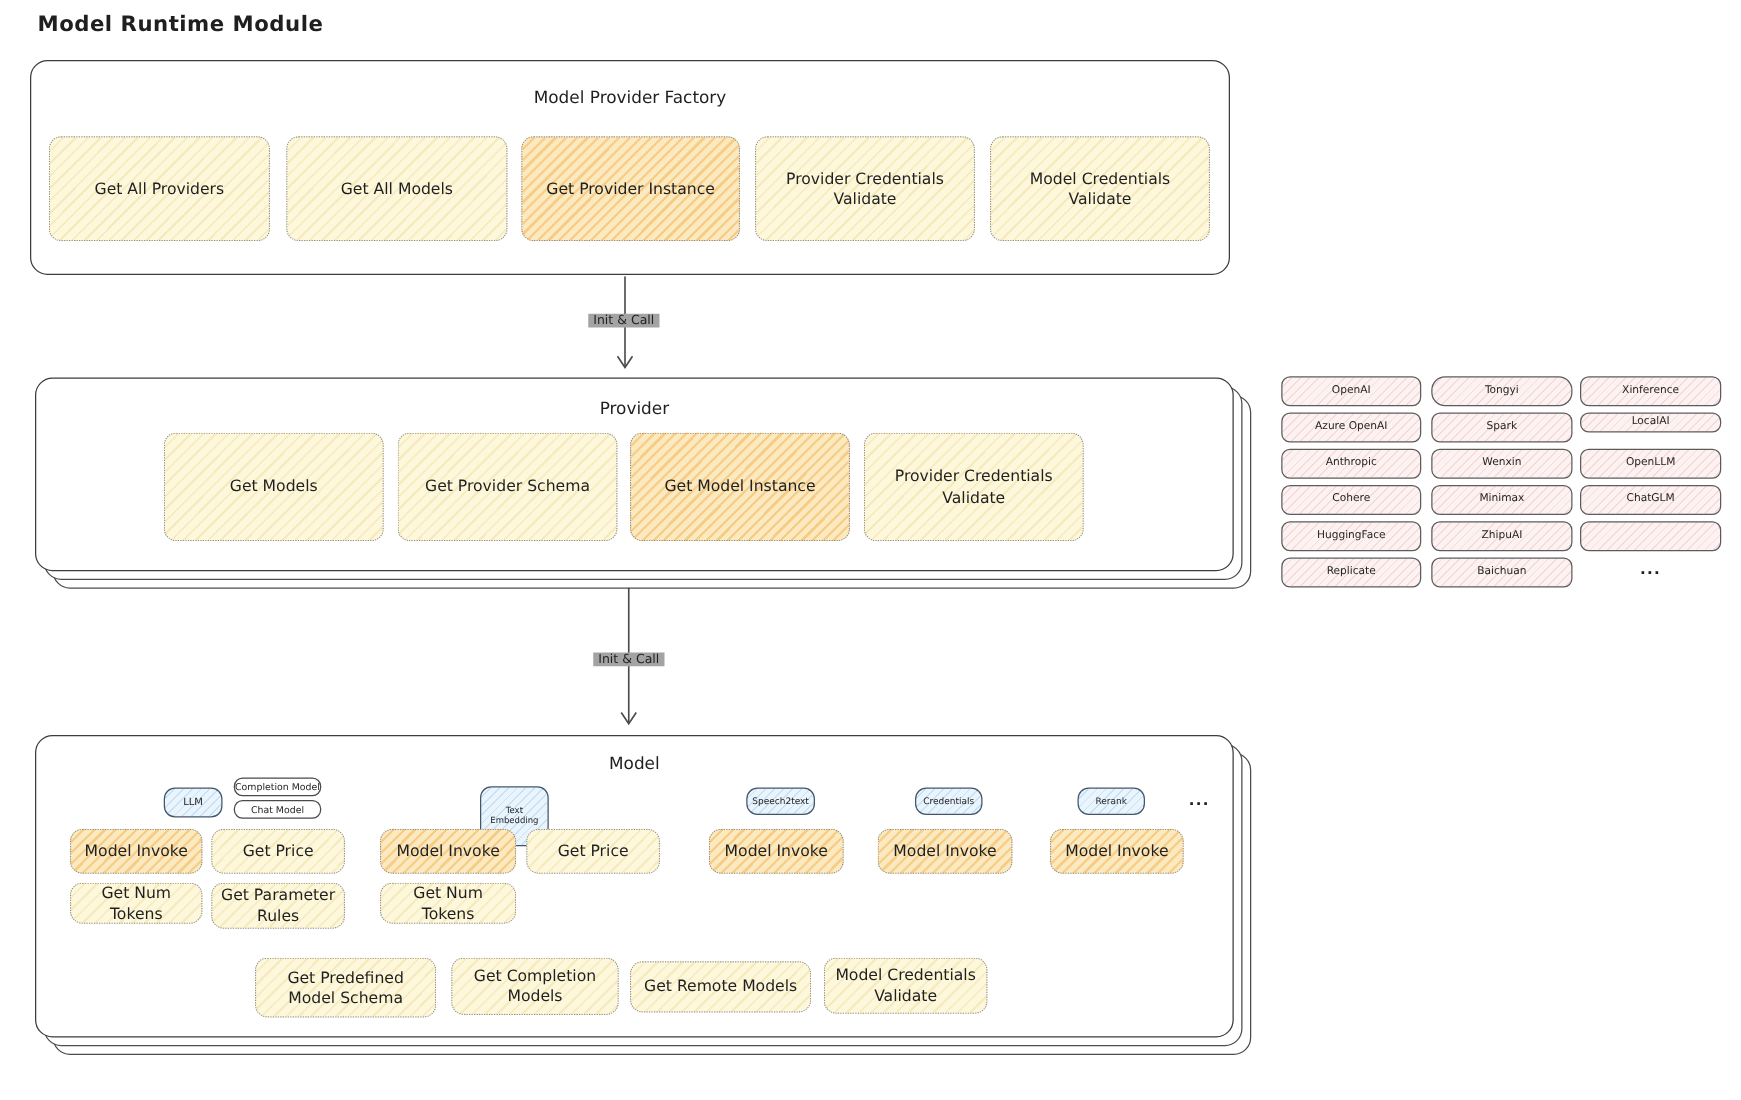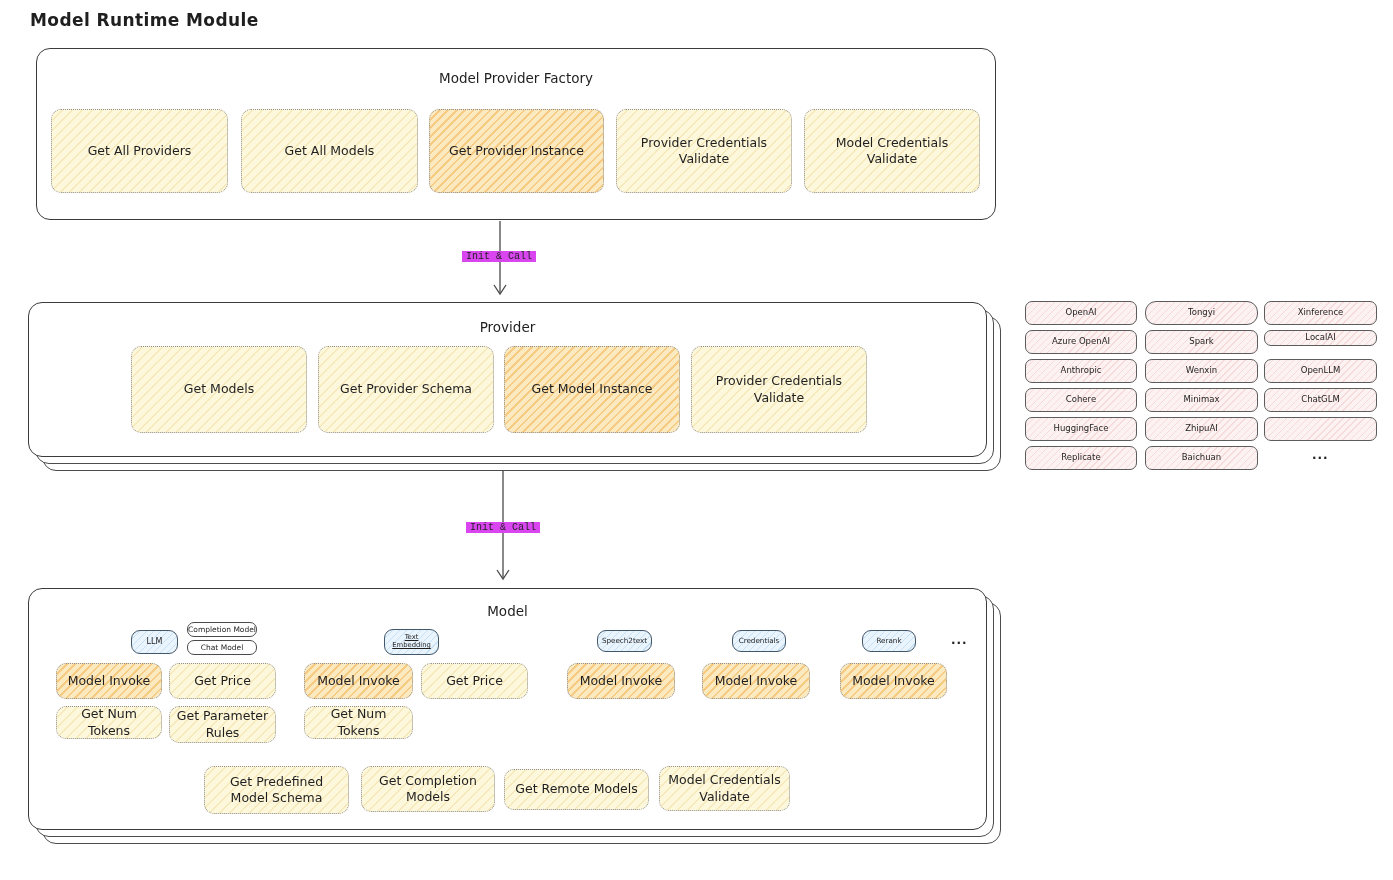--- a/index.html
+++ b/index.html
@@ -19,32 +19,32 @@
   .tag{position:absolute;display:flex;align-items:center;justify-content:center;text-align:center;
           border:1.4px solid #43576b;border-radius:9px;line-height:1.15;
           background-color:#eaf4fc;
           background-image:repeating-linear-gradient(135deg,rgba(150,195,235,.4) 0 1px,transparent 1px 5px);}
   .subtag{position:absolute;display:flex;align-items:center;justify-content:center;border:1.1px solid #4a4a4a;
           border-radius:7px;background:#fff;font-size:7.5px;box-sizing:border-box;}
   .pbox{position:absolute;display:flex;align-items:center;justify-content:center;text-align:center;
           border:1.3px solid #5c5c5c;border-radius:7px;font-size:8.5px;line-height:1.1;box-sizing:border-box;
           background-color:#fdf2f2;
           background-image:repeating-linear-gradient(135deg,rgba(238,178,178,.38) 0 1px,transparent 1px 5px);}
-  .alabel{position:absolute;transform:translateX(-50%);background:#d946ef;padding:0 4px;font-size:10px;white-space:nowrap;font-family:Liberation Mono, monospace;}
+  .alabel{position:absolute;transform:translateX(-50%);background:#a3a3a3;padding:0 4px;font-size:10px;white-space:nowrap;}
   .more{position:absolute;font-size:12px;font-weight:bold;letter-spacing:1px;}
   .arrow{position:absolute;}
 </style>
 </head>
 <body>
 
 <div class="canvas">
 
   <div class="page-title">Model Runtime Module</div>
 
-  <div class="frame" style="left:36px;top:48px;width:958px;height:170px;">
+  <div class="frame" style="left:24px;top:48px;width:958px;height:170px;">
     <div class="frame-title" style="top:21px;">Model Provider Factory</div>
     <div class="action" style="left:14px;top:60px;width:177px;height:84px;">Get All Providers</div>
     <div class="action" style="left:204px;top:60px;width:177px;height:84px;">Get All Models</div>
     <div class="action hl" style="left:392px;top:60px;width:175px;height:84px;">Get Provider Instance</div>
     <div class="action" style="left:579px;top:60px;width:176px;height:84px;">Provider Credentials Validate</div>
     <div class="action" style="left:767px;top:60px;width:176px;height:84px;">Model Credentials Validate</div>
   </div>
 
   <svg class="arrow" style="left:489px;top:221px;" width="22" height="78">
     <line x1="11" y1="0" x2="11" y2="72" stroke="#4a4a4a" stroke-width="1.3"></line>
@@ -98,21 +98,21 @@
     <div class="frame-title" style="top:14px;">Model</div>
 
     <div class="tag" style="left:102px;top:41px;width:45px;height:22px;font-size:8px;">LLM</div>
     <div class="subtag" style="left:158px;top:33px;width:70px;height:15px;">Completion Model</div>
     <div class="subtag" style="left:158px;top:51px;width:70px;height:15px;">Chat Model</div>
     <div class="action hl" style="left:27px;top:74px;width:106px;height:36px;">Model Invoke</div>
     <div class="action" style="left:140px;top:74px;width:107px;height:36px;">Get Price</div>
     <div class="action" style="left:27px;top:117px;width:106px;height:33px;">Get Num Tokens</div>
     <div class="action" style="left:140px;top:117px;width:107px;height:37px;">Get Parameter Rules</div>
 
-    <div class="tag" style="left:355px;top:40px;width:49px;height:22px;font-size:6.8px;padding:1px 2px;text-decoration:underline;">Text Embedding</div>
+    <div class="tag" style="left:355px;top:40px;width:49px;height:22px;font-size:6.8px;padding:12px 2px;">Text Embedding</div>
     <div class="action hl" style="left:275px;top:74px;width:109px;height:36px;">Model Invoke</div>
     <div class="action" style="left:392px;top:74px;width:107px;height:36px;">Get Price</div>
     <div class="action" style="left:275px;top:117px;width:109px;height:33px;">Get Num Tokens</div>
 
     <div class="tag" style="left:568px;top:41px;width:53px;height:20px;font-size:7.2px;">Speech2text</div>
     <div class="action hl" style="left:538px;top:74px;width:108px;height:36px;">Model Invoke</div>
 
     <div class="tag" style="left:703px;top:41px;width:52px;height:20px;font-size:7.2px;">Credentials</div>
     <div class="action hl" style="left:673px;top:74px;width:108px;height:36px;">Model Invoke</div>
 

